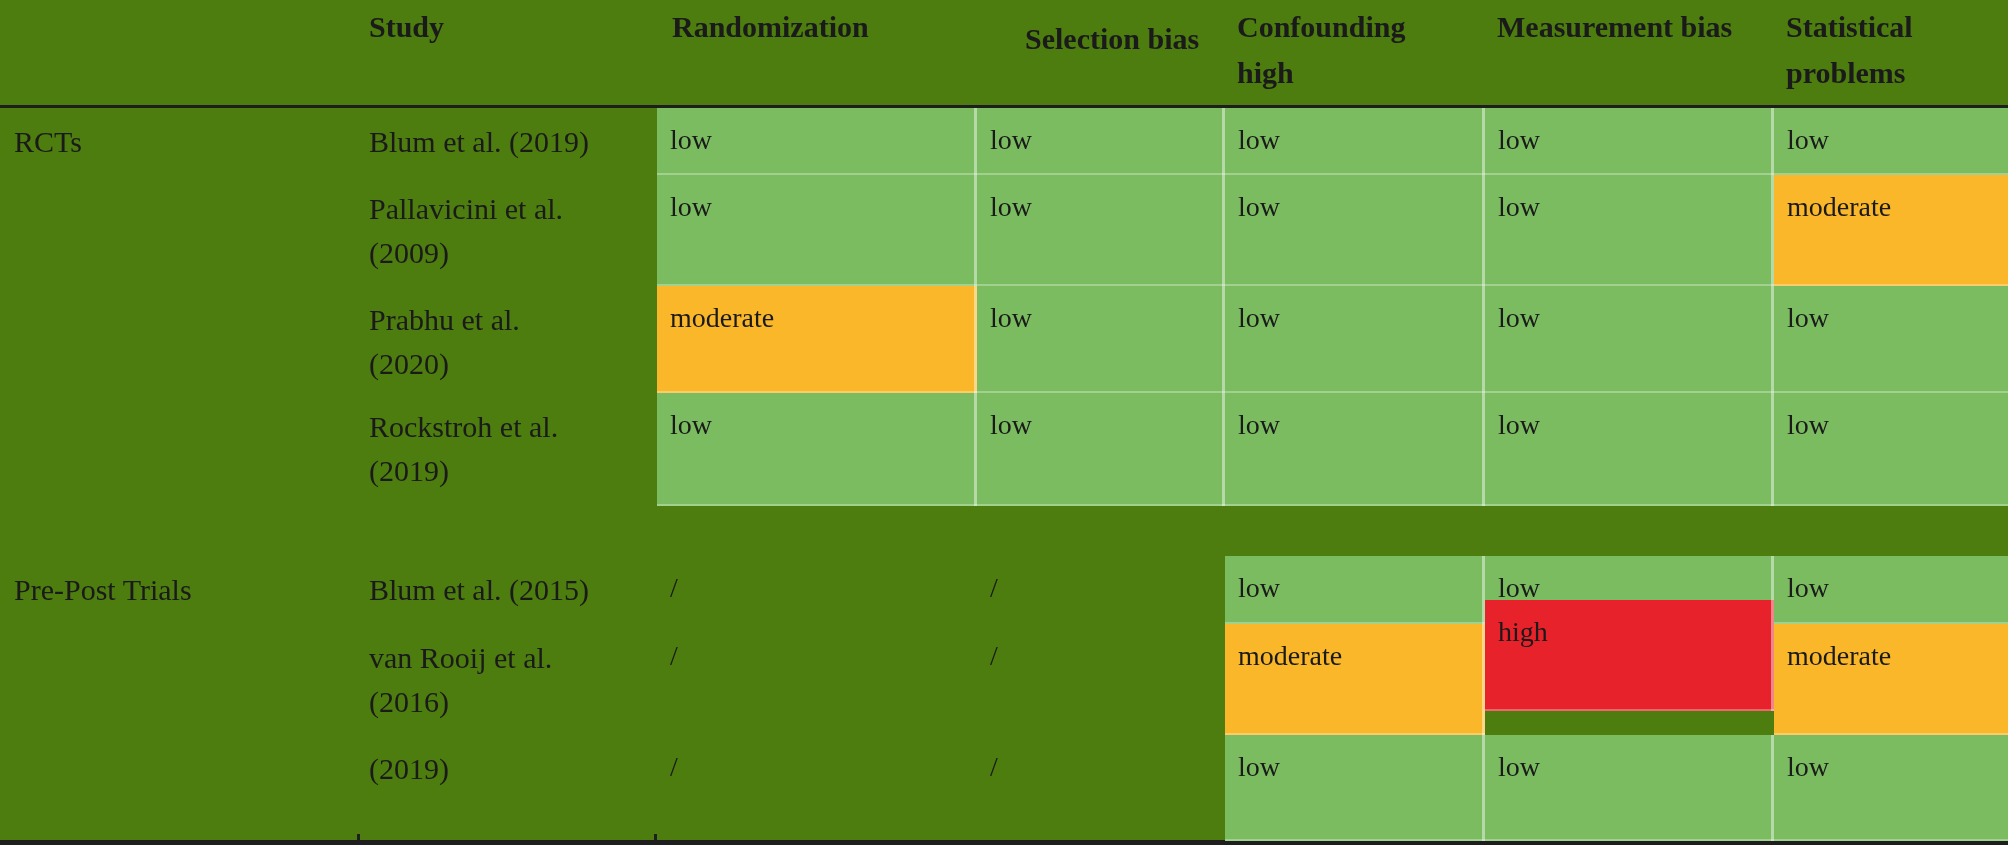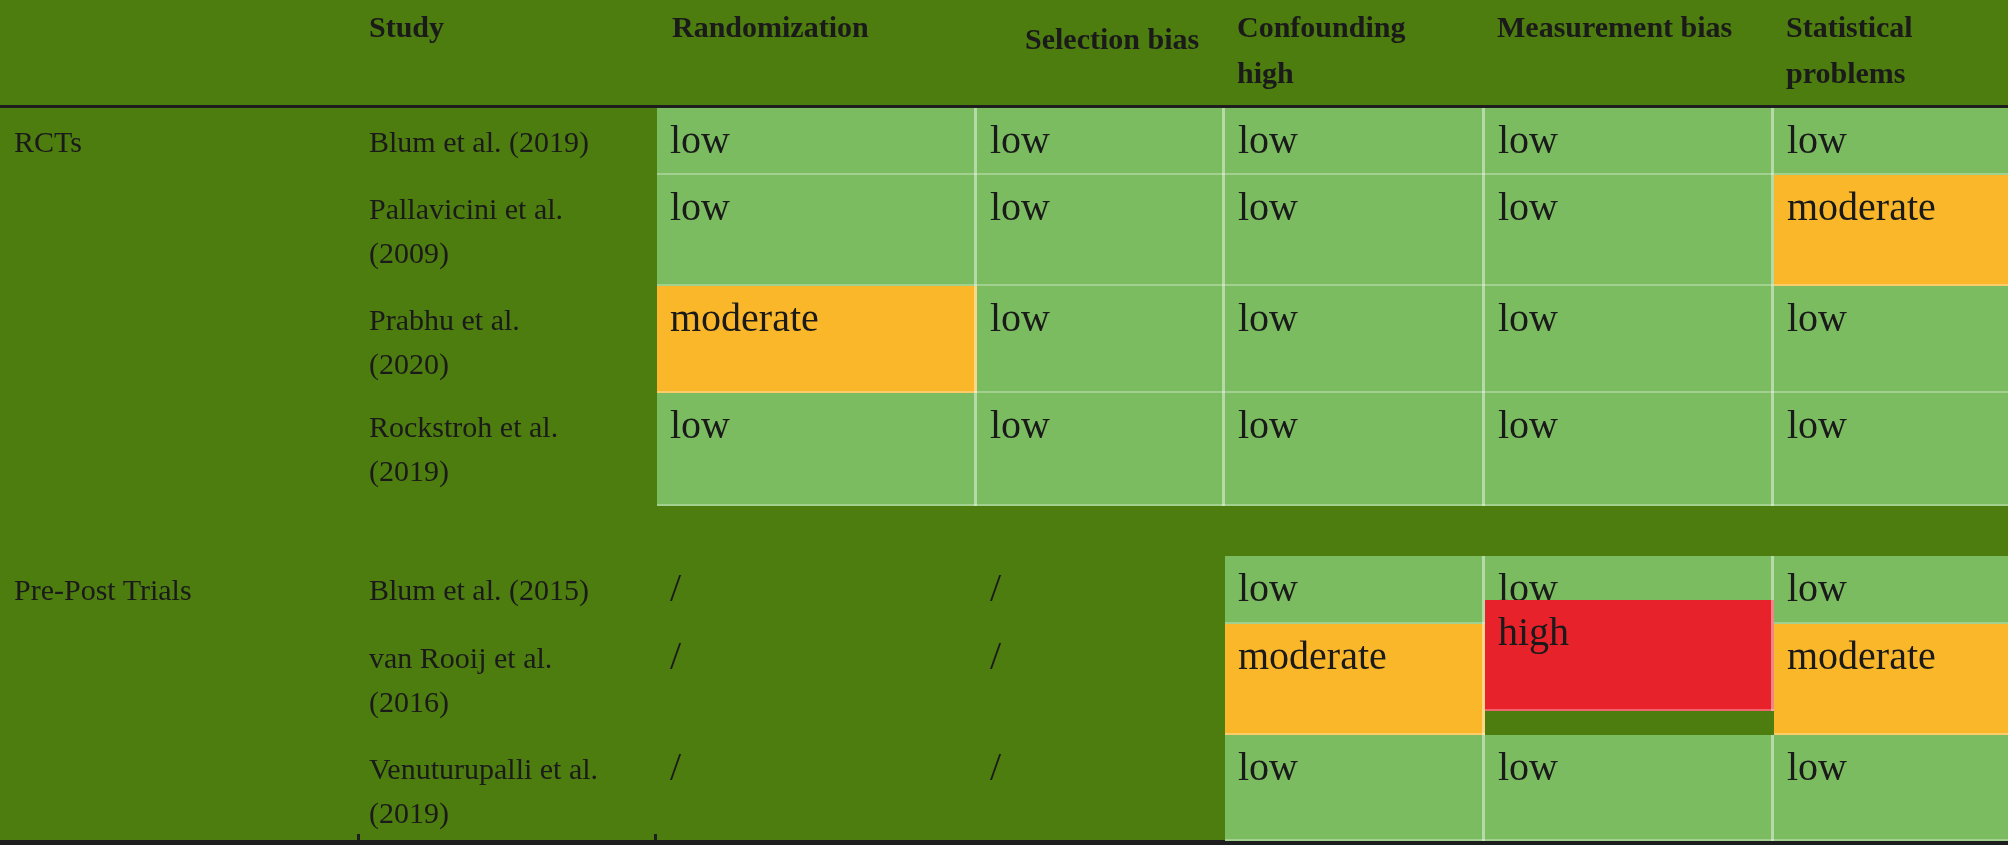--- a/index.html
+++ b/index.html
@@ -15,21 +15,21 @@
 
   
   .hdr{position:absolute;top:4px;font-weight:bold;font-size:30px;line-height:46px;color:var(--c-text,#141414);}
 
   
   .grp{position:absolute;left:14px;font-size:30px;line-height:44px;white-space:nowrap;}
   .study{position:absolute;left:369px;width:285px;font-size:30px;line-height:44px;}
   .study .ln{white-space:nowrap;}
 
   
-  .cell{position:absolute;box-sizing:border-box;font-size:40px;line-height:40px;
+  .cell{position:absolute;box-sizing:border-box;font-size:28px;line-height:40px;
         padding:12px 8px 0 13px;
         box-shadow:inset -3px 0 0 rgba(255,255,255,.45), inset 0 -2px 0 rgba(255,255,255,.30);}
   .cell.lastcol{box-shadow:inset 0 -2px 0 rgba(255,255,255,.30);}
   .cell[data-level="low"]{background:var(--c-low,#7abc5f);}
   .cell[data-level="moderate"]{background:var(--c-moderate,#fab729);}
   .cell[data-level="high"]{background:var(--c-high,#e8222a);}
   .cell[data-level="none"]{background:transparent;box-shadow:none;}
 </style>
 </head>
 <body>
@@ -103,21 +103,20 @@
     <div class="ln">van Rooij et al.</div>
     <div class="ln">(2016)</div>
   </div>
   <div class="cell" style="left:657px;top:624px;width:320px;height:111px;" data-level="none">/</div>
   <div class="cell" style="left:977px;top:624px;width:248px;height:111px;" data-level="none">/</div>
   <div class="cell" style="left:1225px;top:624px;width:260px;height:111px;" data-level="moderate">moderate</div>
   <div class="cell" style="left:1485px;top:600px;width:289px;height:111px;" data-level="high">high</div>
   <div class="cell lastcol" style="left:1774px;top:624px;width:234px;height:111px;" data-level="moderate">moderate</div>
 
   <div class="study" style="top:747px;">
-    <div class="ln">Venuturupalli et al.</div>
     <div class="ln">(2019)</div>
   </div>
   <div class="cell" style="left:657px;top:735px;width:320px;height:106px;" data-level="none">/</div>
   <div class="cell" style="left:977px;top:735px;width:248px;height:106px;" data-level="none">/</div>
   <div class="cell" style="left:1225px;top:735px;width:260px;height:106px;" data-level="low">low</div>
   <div class="cell" style="left:1485px;top:735px;width:289px;height:106px;" data-level="low">low</div>
   <div class="cell lastcol" style="left:1774px;top:735px;width:234px;height:106px;" data-level="low">low</div>
 
 </div>
 

